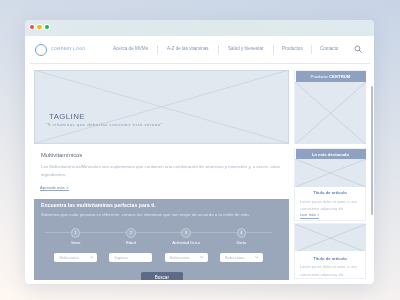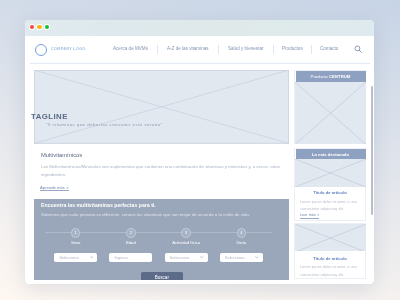--- a/index.html
+++ b/index.html
@@ -20,21 +20,21 @@
   .logo-circle{position:absolute;left:9.5px;top:8px;width:12.4px;height:12.4px;border-radius:50%;
      border:1.1px solid #72a0d8;box-sizing:border-box;}
   .logo-text{position:absolute;left:26px;top:11.4px;font-size:3.7px;letter-spacing:.35px;color:#9cbce3;font-weight:700;}
   .navlink{position:absolute;top:10.4px;font-size:4.6px;color:#8496b4;white-space:nowrap;}
   .sep{position:absolute;top:8.5px;width:.6px;height:9.5px;background:#dfe6f0;}
   .searchbtn{position:absolute;top:9.4px;line-height:0;}
   
   .ph{position:absolute;background:#e2e8f0;overflow:hidden;}
   .ph svg{position:absolute;left:0;top:0;}
   #hero{left:9px;top:34px;width:255px;height:73.5px;}
-  .tl{position:absolute;left:6px;top:75.6px;font-size:7.8px;color:#5a6b88;letter-spacing:.45px;font-weight:700;}
+  .tl{position:absolute;left:24px;top:75.6px;font-size:7.8px;color:#5a6b88;letter-spacing:.45px;font-weight:400;}
   .sb{position:absolute;left:21px;top:86.2px;font-size:4.4px;letter-spacing:.45px;color:#8c9ab0;}
   
   #artTitle{position:absolute;left:16px;top:115.5px;font-size:5.8px;color:#5b6982;font-weight:400;}
   #artBody{position:absolute;left:16px;top:127px;width:248px;font-size:4.38px;line-height:7.6px;color:#a9b2c3;}
   #artLink{position:absolute;left:15px;top:148.5px;font-size:4.2px;color:#7287ab;border-bottom:.5px solid #9aa8c4;padding-bottom:.8px;}
   
   #form{position:absolute;left:9px;top:163px;width:255px;height:80.5px;background:#9aa6ba;overflow:hidden;}
   #formTitle{position:absolute;left:7px;top:3.4px;font-size:5.2px;color:#fff;font-weight:700;}
   #formSub{position:absolute;left:7px;top:12.6px;font-size:4.35px;color:#dfe4ec;white-space:nowrap;}
   .bubble{position:absolute;width:9.6px;height:9.6px;border-radius:50%;background:#a6b2c5;

